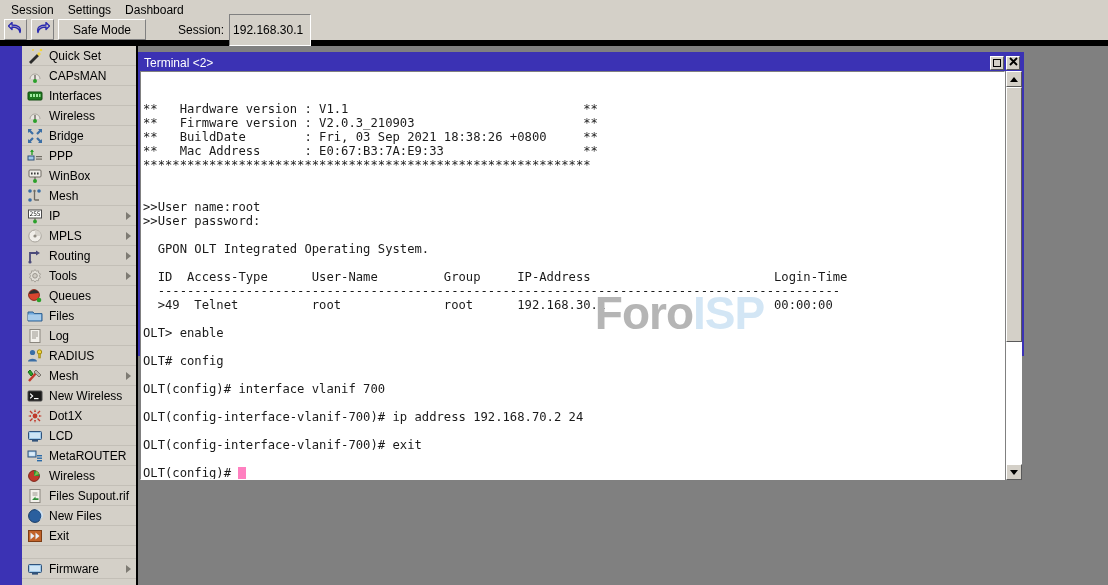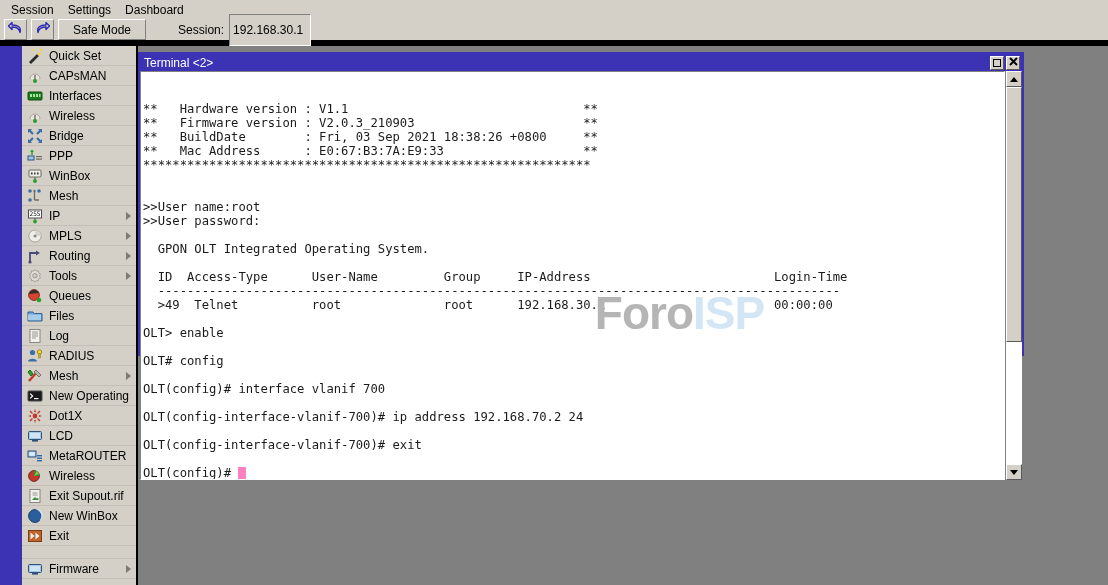--- a/index.html
+++ b/index.html
@@ -415,21 +415,21 @@
             </svg></span>
           <span class="lbl">Mesh</span>
           <span class="chev"></span>
         </div>
         <div class="sb-item">
           <span class="ico"><svg width="16" height="16" viewBox="0 0 16 16">
               <rect x="1" y="3" width="14" height="10" rx="1" fill="#1a1a1a" stroke="#4a4a4a"></rect>
               <path d="M3.2 5.6 L5.6 8 L3.2 10.4" stroke="#ffffff" stroke-width="1.2" fill="none"></path>
               <path d="M7 10.6 H11.5" stroke="#ffffff" stroke-width="1.2"></path>
             </svg></span>
-          <span class="lbl">New Operating</span>
+          <span class="lbl">New Wireless</span>
         </div>
         <div class="sb-item">
           <span class="ico"><svg width="16" height="16" viewBox="0 0 16 16">
               <circle cx="8" cy="8" r="2.4" fill="#c0392b"></circle>
               <path d="M8 1 L9 4 L7 4 Z M8 15 L7 12 L9 12 Z M1 8 L4 7 L4 9 Z M15 8 L12 9 L12 7 Z" fill="#c0392b"></path>
               <path d="M3 3 L5.5 5.5 M13 3 L10.5 5.5 M3 13 L5.5 10.5 M13 13 L10.5 10.5" stroke="#c0392b" stroke-width="1.4"></path>
             </svg></span>
           <span class="lbl">Dot1X</span>
         </div>
         <div class="sb-item">
@@ -457,28 +457,28 @@
               <path d="M9.5 3 A5.4 5.4 0 0 1 12 6 L7 8 Z" fill="#7fbf4a"></path>
             </svg></span>
           <span class="lbl">Wireless</span>
         </div>
         <div class="sb-item">
           <span class="ico"><svg width="16" height="16" viewBox="0 0 16 16">
               <rect x="3" y="1.5" width="10" height="13" fill="#f2f0eb" stroke="#8a867e"></rect>
               <path d="M5.5 5 H10.5 M5.5 7 H10.5" stroke="#9a968e"></path>
               <path d="M5 12 L8.5 8.5 L8.5 10.3 L11.5 10.3 L11.5 12 Z" fill="#2f8f3a"></path>
             </svg></span>
-          <span class="lbl">Exit Supout.rif</span>
+          <span class="lbl">Files Supout.rif</span>
         </div>
         <div class="sb-item">
           <span class="ico"><svg width="16" height="16" viewBox="0 0 16 16">
               <circle cx="8" cy="8" r="6.4" fill="#2a5f9e" stroke="#173a63"></circle>
               <path d="M8 1.8 A6.2 6.2 0 0 1 12.4 12.4 A4.5 4.5 0 0 0 8 1.8 Z" fill="#cfe3f5"></path>
             </svg></span>
-          <span class="lbl">New WinBox</span>
+          <span class="lbl">New Files</span>
         </div>
         <div class="sb-item">
           <span class="ico"><svg width="16" height="16" viewBox="0 0 16 16">
               <rect x="1.5" y="2.5" width="13" height="11" fill="#c1632a" stroke="#7e3d14"></rect>
               <path d="M3.5 4.5 L7.5 8 L3.5 11.5 Z" fill="#e8f0f8"></path>
               <path d="M8.5 4.5 L12.5 8 L8.5 11.5 Z" fill="#e8f0f8"></path>
             </svg></span>
           <span class="lbl">Exit</span>
         </div>
       </div>

